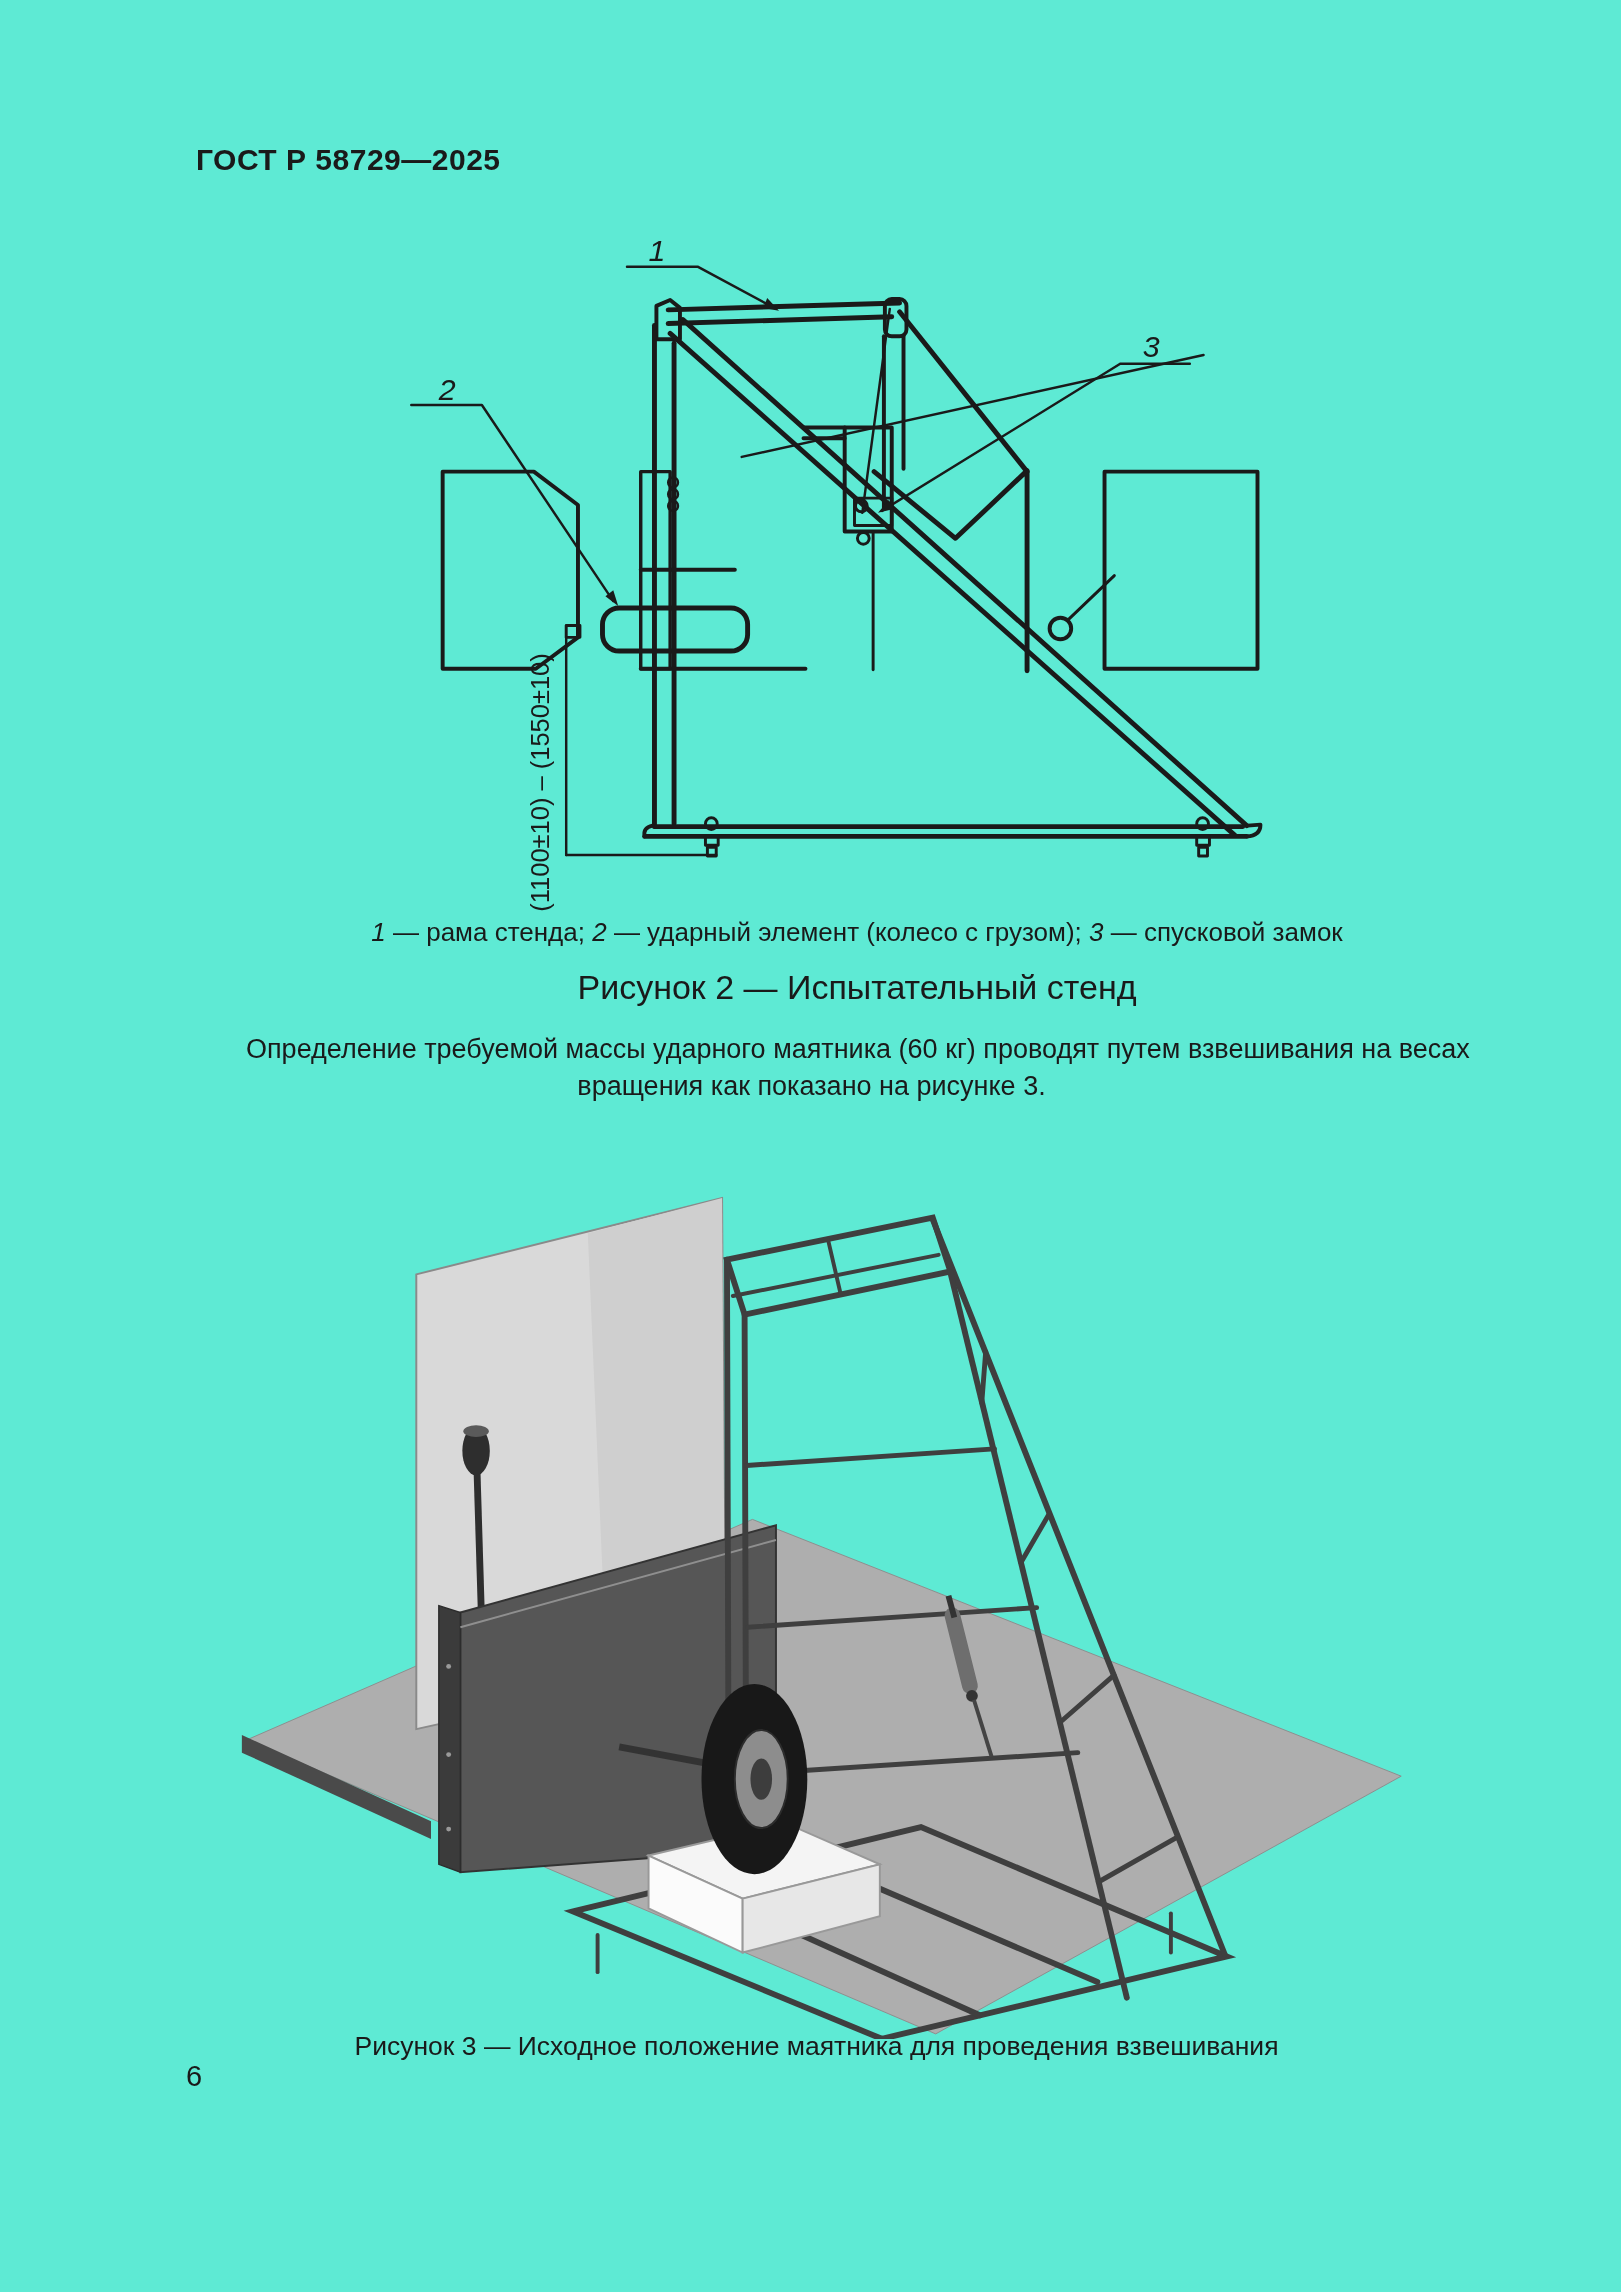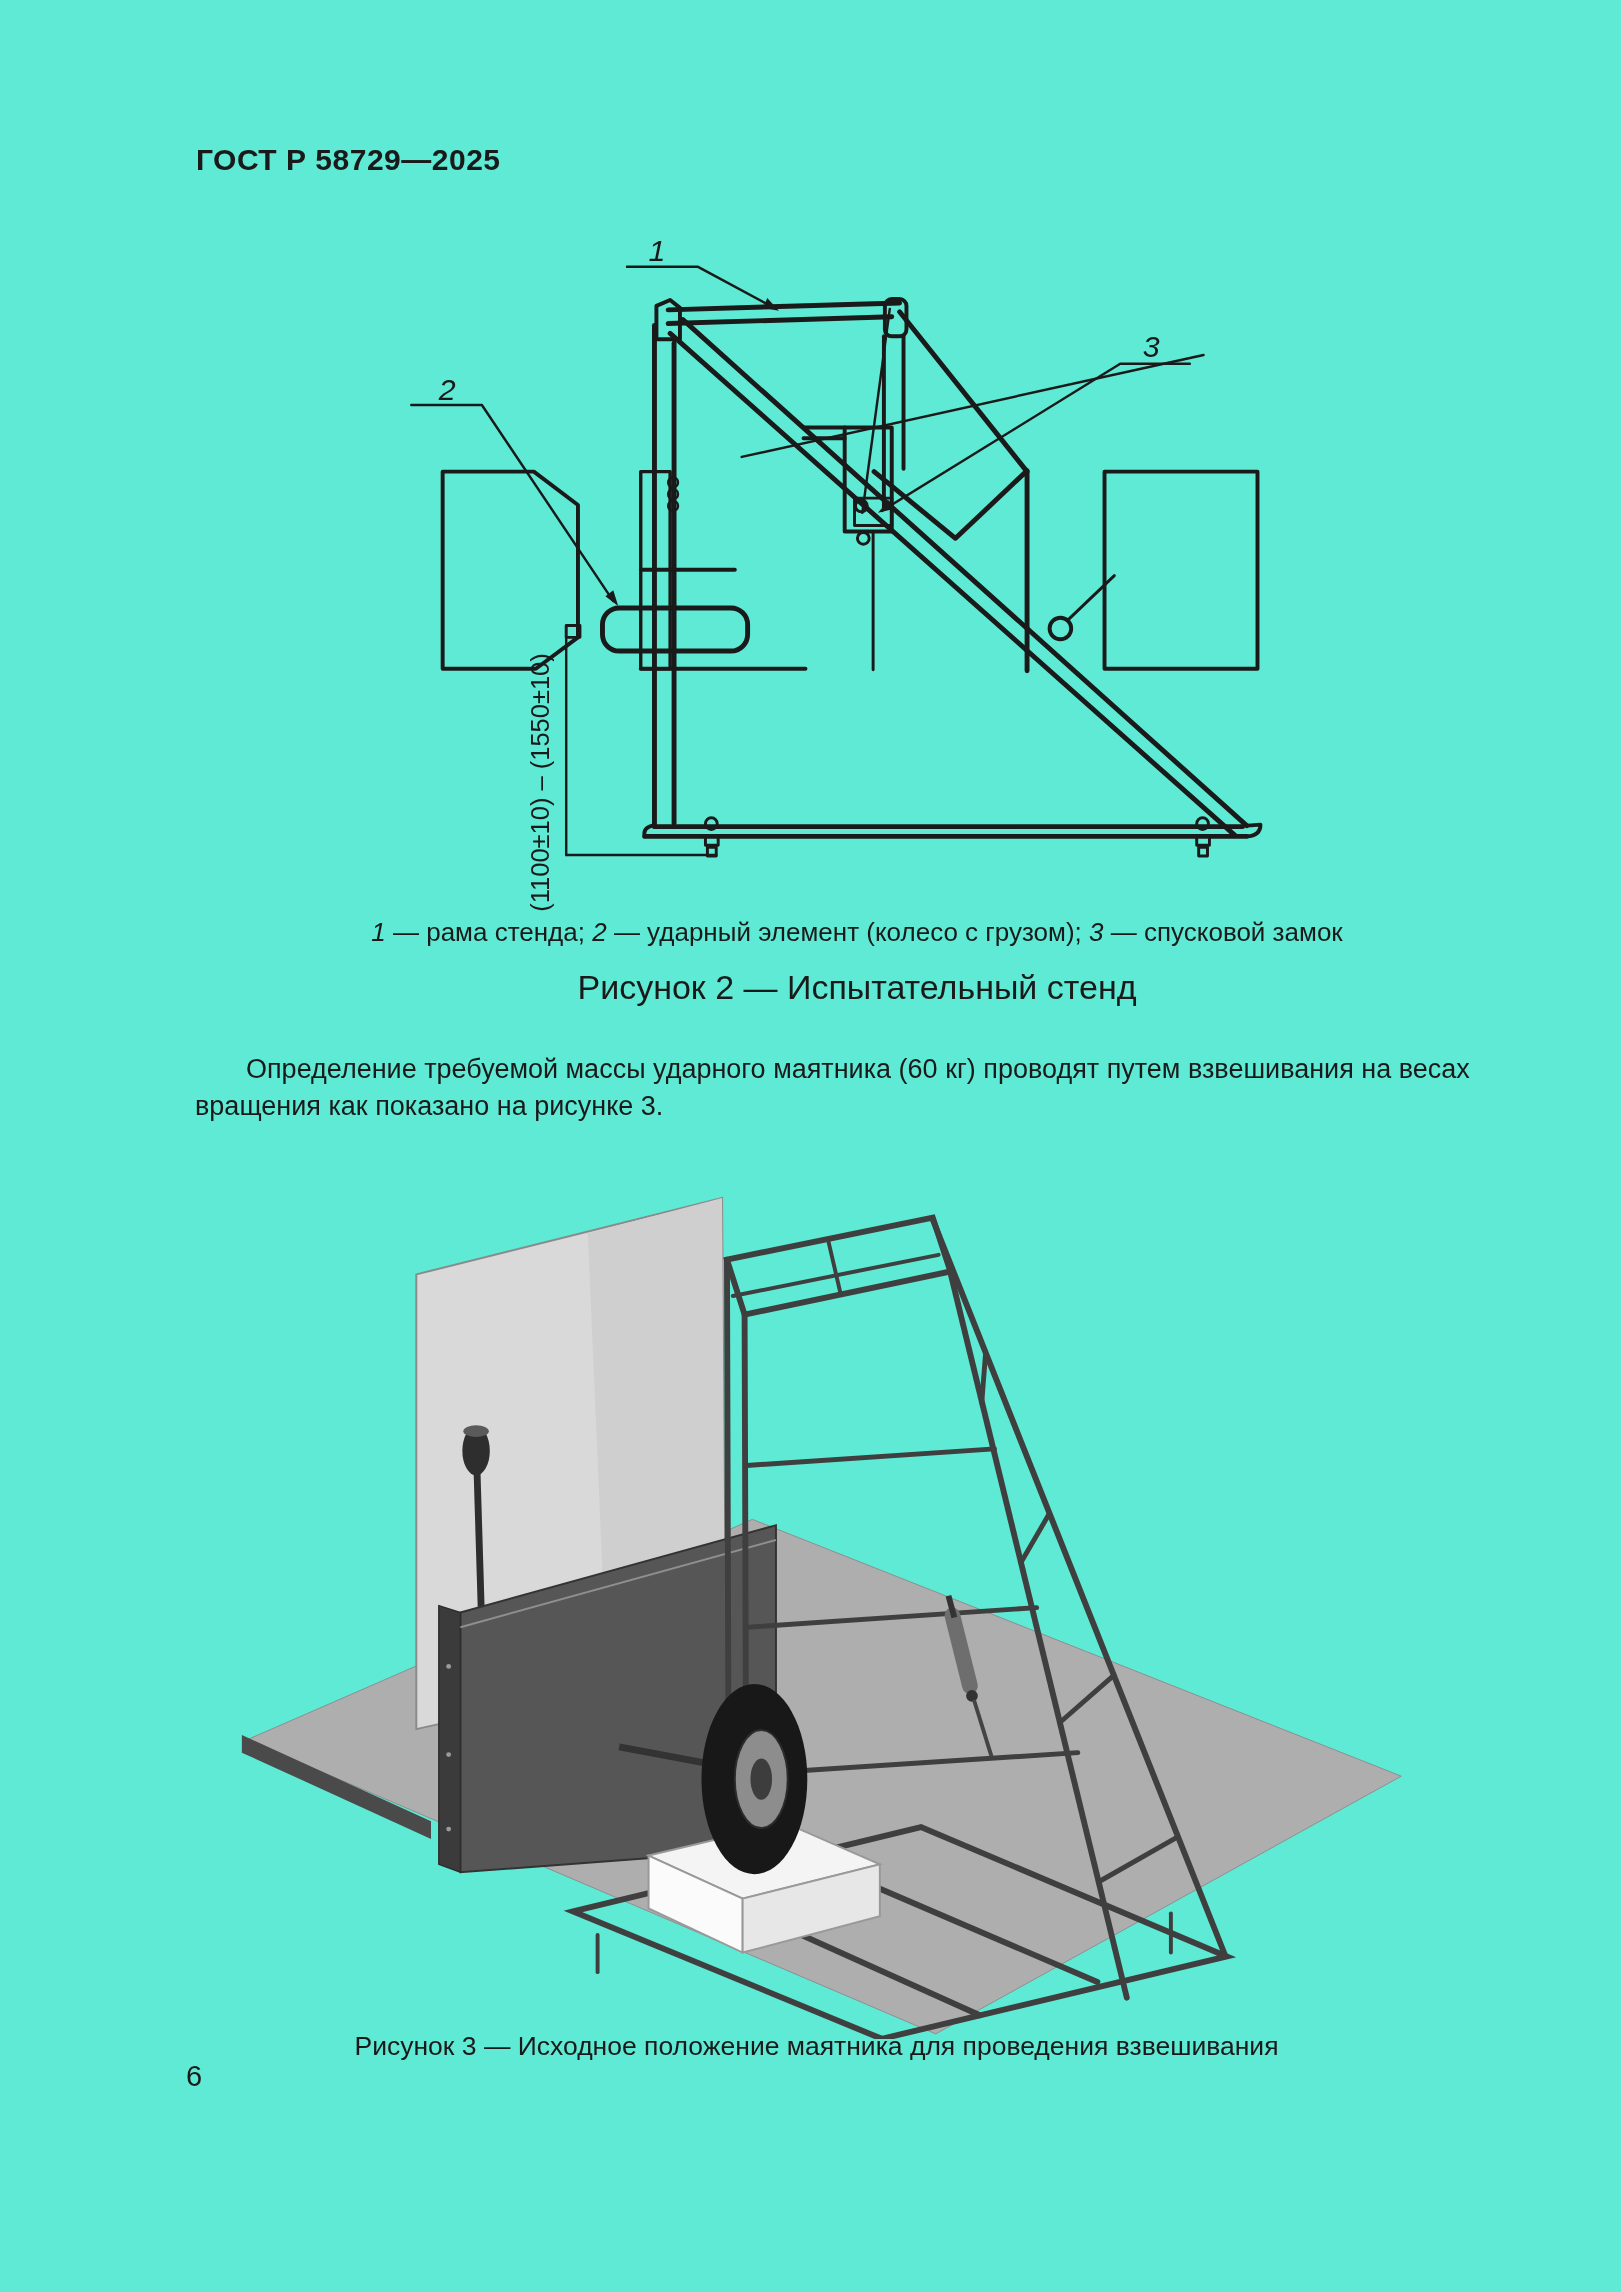--- a/index.html
+++ b/index.html
@@ -28,23 +28,23 @@
     text-align:center;font-size:34px;
   }
   .cap3{
     position:absolute;left:196px;top:2031px;width:1241px;
     text-align:center;font-size:26.5px;
   }
   .para{
     position:absolute;left:195px;top:1031px;width:1233px;
     font-size:27px;line-height:37px;
   }
-  .para .jline{text-align:justify;text-align-last:justify;white-space:nowrap;margin-top:20px;}
+  .para .jline{text-align:justify;text-align-last:justify;white-space:nowrap;}
   .para .first{text-indent:51px;}
-  .para .last{text-align:left;}
+  .para .last{text-align:center;}
   .pagenum{
     position:absolute;left:186px;top:2060px;
     font-size:29px;
   }
   .dwg-label{font-size:31px;font-style:italic;fill:#1a1a1a;}
   .dim-text{font-size:26px;fill:#1a1a1a;}
   svg{display:block;}
 </style>
 </head>
 <body>

